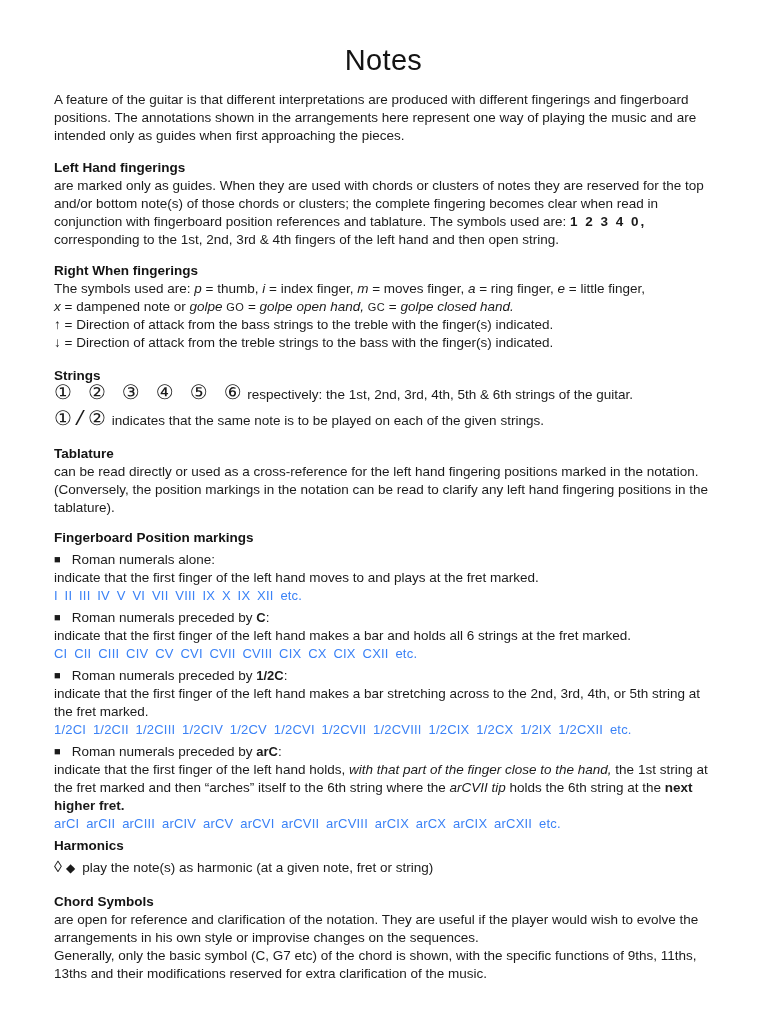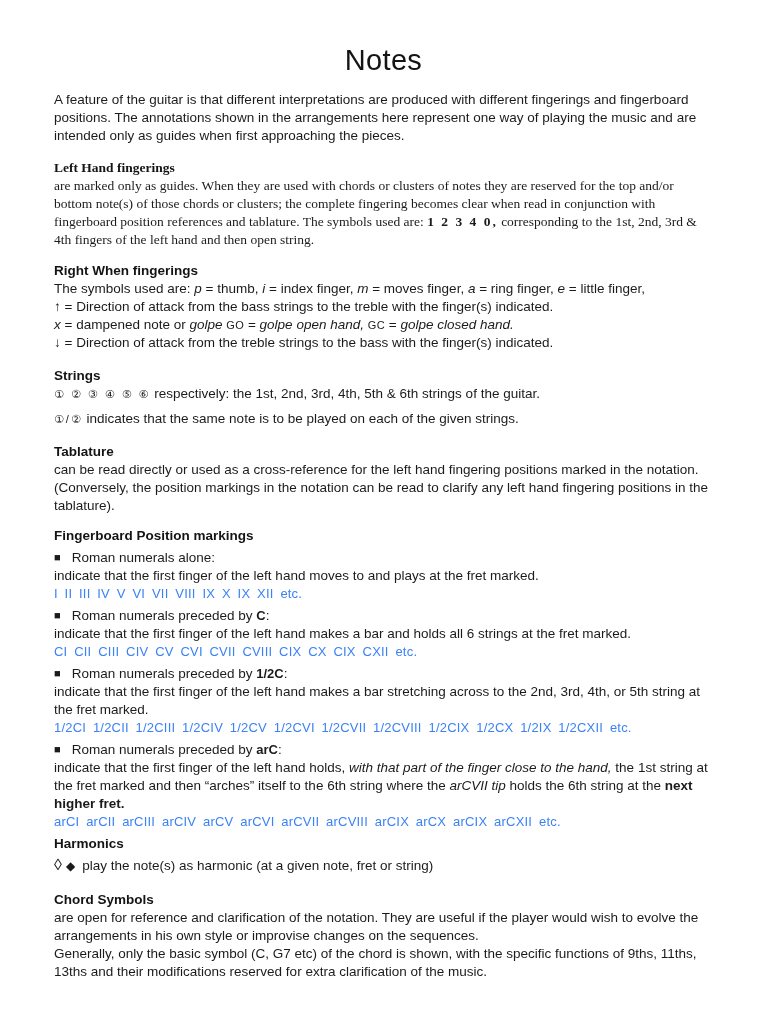--- a/index.html
+++ b/index.html
@@ -14,40 +14,40 @@
   }
   .content{position:absolute;left:54px;top:42px;width:659px;}
   .title{
     margin:0 0 13px 0;
     font-size:29px;line-height:36px;font-weight:500;
     text-align:center;letter-spacing:.3px;color:#141414;
   }
   .body{margin:0;font-size:13.5px;line-height:18px;}
   .hd{margin:0;font-size:13.5px;line-height:18px;font-weight:bold;color:#141414;}
   section{margin:0;padding:0;}
-  .sec-lh{margin-top:14px;font-family:Liberation Serif, serif;}
+  .sec-lh{margin-top:14px;}
   .sec-rh{margin-top:13px;}
   .sec-strings{margin-top:15px;}
   .sec-tab{margin-top:15px;}
   .sec-fpm{margin-top:12px;}
   .sec-harm{margin-top:4px;}
   .sec-chords{margin-top:15px;}
   .fpm-item{margin-top:4px;}
   .line{font-size:13.5px;line-height:18px;}
   .gap-top{margin-top:7px;}
   .series{font-size:13px;line-height:18px;word-spacing:3px;letter-spacing:.2px;color:#3b82f6;}
   .harm-line{margin-top:2px;font-size:13.5px;line-height:20px;}
   
   .b{font-weight:bold;}
   .it{font-style:italic;}
   .ls{letter-spacing:2px;}
   .tok{font-weight:bold;font-size:13px;}
   .sc{font-size:11px;letter-spacing:.4px;}
   .sq{font-size:11px;margin-right:11px;position:relative;top:-1px;}
-  .circ{font-size:11px;letter-spacing:2px;}
+  .circ{font-size:20px;letter-spacing:2px;font-family:Liberation Mono, monospace;}
   .loz{font-size:16px;margin-right:4px;}
   .dia{font-size:12px;margin-right:7px;}
 </style>
 </head>
 <body>
 
 <div class="page">
   <div class="content">
 
     <h1 class="title">Notes</h1>
@@ -55,22 +55,22 @@
     <p class="body">A feature of the guitar is that different interpretations are produced with different fingerings and fingerboard positions. The annotations shown in the arrangements here represent one way of playing the music and are intended only as guides when first approaching the pieces.</p>
 
     <section class="sec-lh">
       <h2 class="hd">Left Hand fingerings</h2>
       <p class="body"><span>are marked only as guides. When they are used with chords or clusters of notes they are reserved for the top and/or bottom note(s) of those chords or clusters;  the complete fingering becomes clear when read in conjunction with fingerboard position references and tablature. The symbols used are: </span><span class="b ls">1 2 3 4 0,</span><span> corresponding to the 1st, 2nd, 3rd &amp; 4th fingers of the left hand and then open string.</span></p>
     </section>
 
     <section class="sec-rh">
       <h2 class="hd">Right When fingerings</h2>
       <div class="line"><span>The symbols used are: </span><span class="it">p</span><span> = thumb, </span><span class="it">i</span><span> = index finger, </span><span class="it">m</span><span> = moves finger, </span><span class="it">a</span><span> = ring finger, </span><span class="it">e</span><span> = little finger,</span></div>
+      <div class="line"><span class="it">x</span><span> = dampened note or </span><span class="it">golpe</span><span>  </span><span class="sc">GO</span><span> = </span><span class="it">golpe open hand,</span><span> </span><span class="sc">GC</span><span> = </span><span class="it">golpe closed hand.</span></div>
       <div class="line">↑ = Direction of attack from the bass strings to the treble with the finger(s) indicated.</div>
-      <div class="line"><span class="it">x</span><span> = dampened note or </span><span class="it">golpe</span><span>  </span><span class="sc">GO</span><span> = </span><span class="it">golpe open hand,</span><span> </span><span class="sc">GC</span><span> = </span><span class="it">golpe closed hand.</span></div>
       <div class="line">↓ = Direction of attack from the treble strings to the bass with the finger(s) indicated.</div>
     </section>
 
     <section class="sec-strings">
       <h2 class="hd">Strings</h2>
       <div class="line"><span class="circ">① ② ③ ④ ⑤ ⑥</span><span> respectively: the 1st, 2nd, 3rd, 4th, 5th &amp; 6th strings of the guitar.</span></div>
       <div class="line gap-top"><span class="circ">①/②</span><span> indicates that the same note is to be played on each of the given strings.</span></div>
     </section>
 
     <section class="sec-tab">

